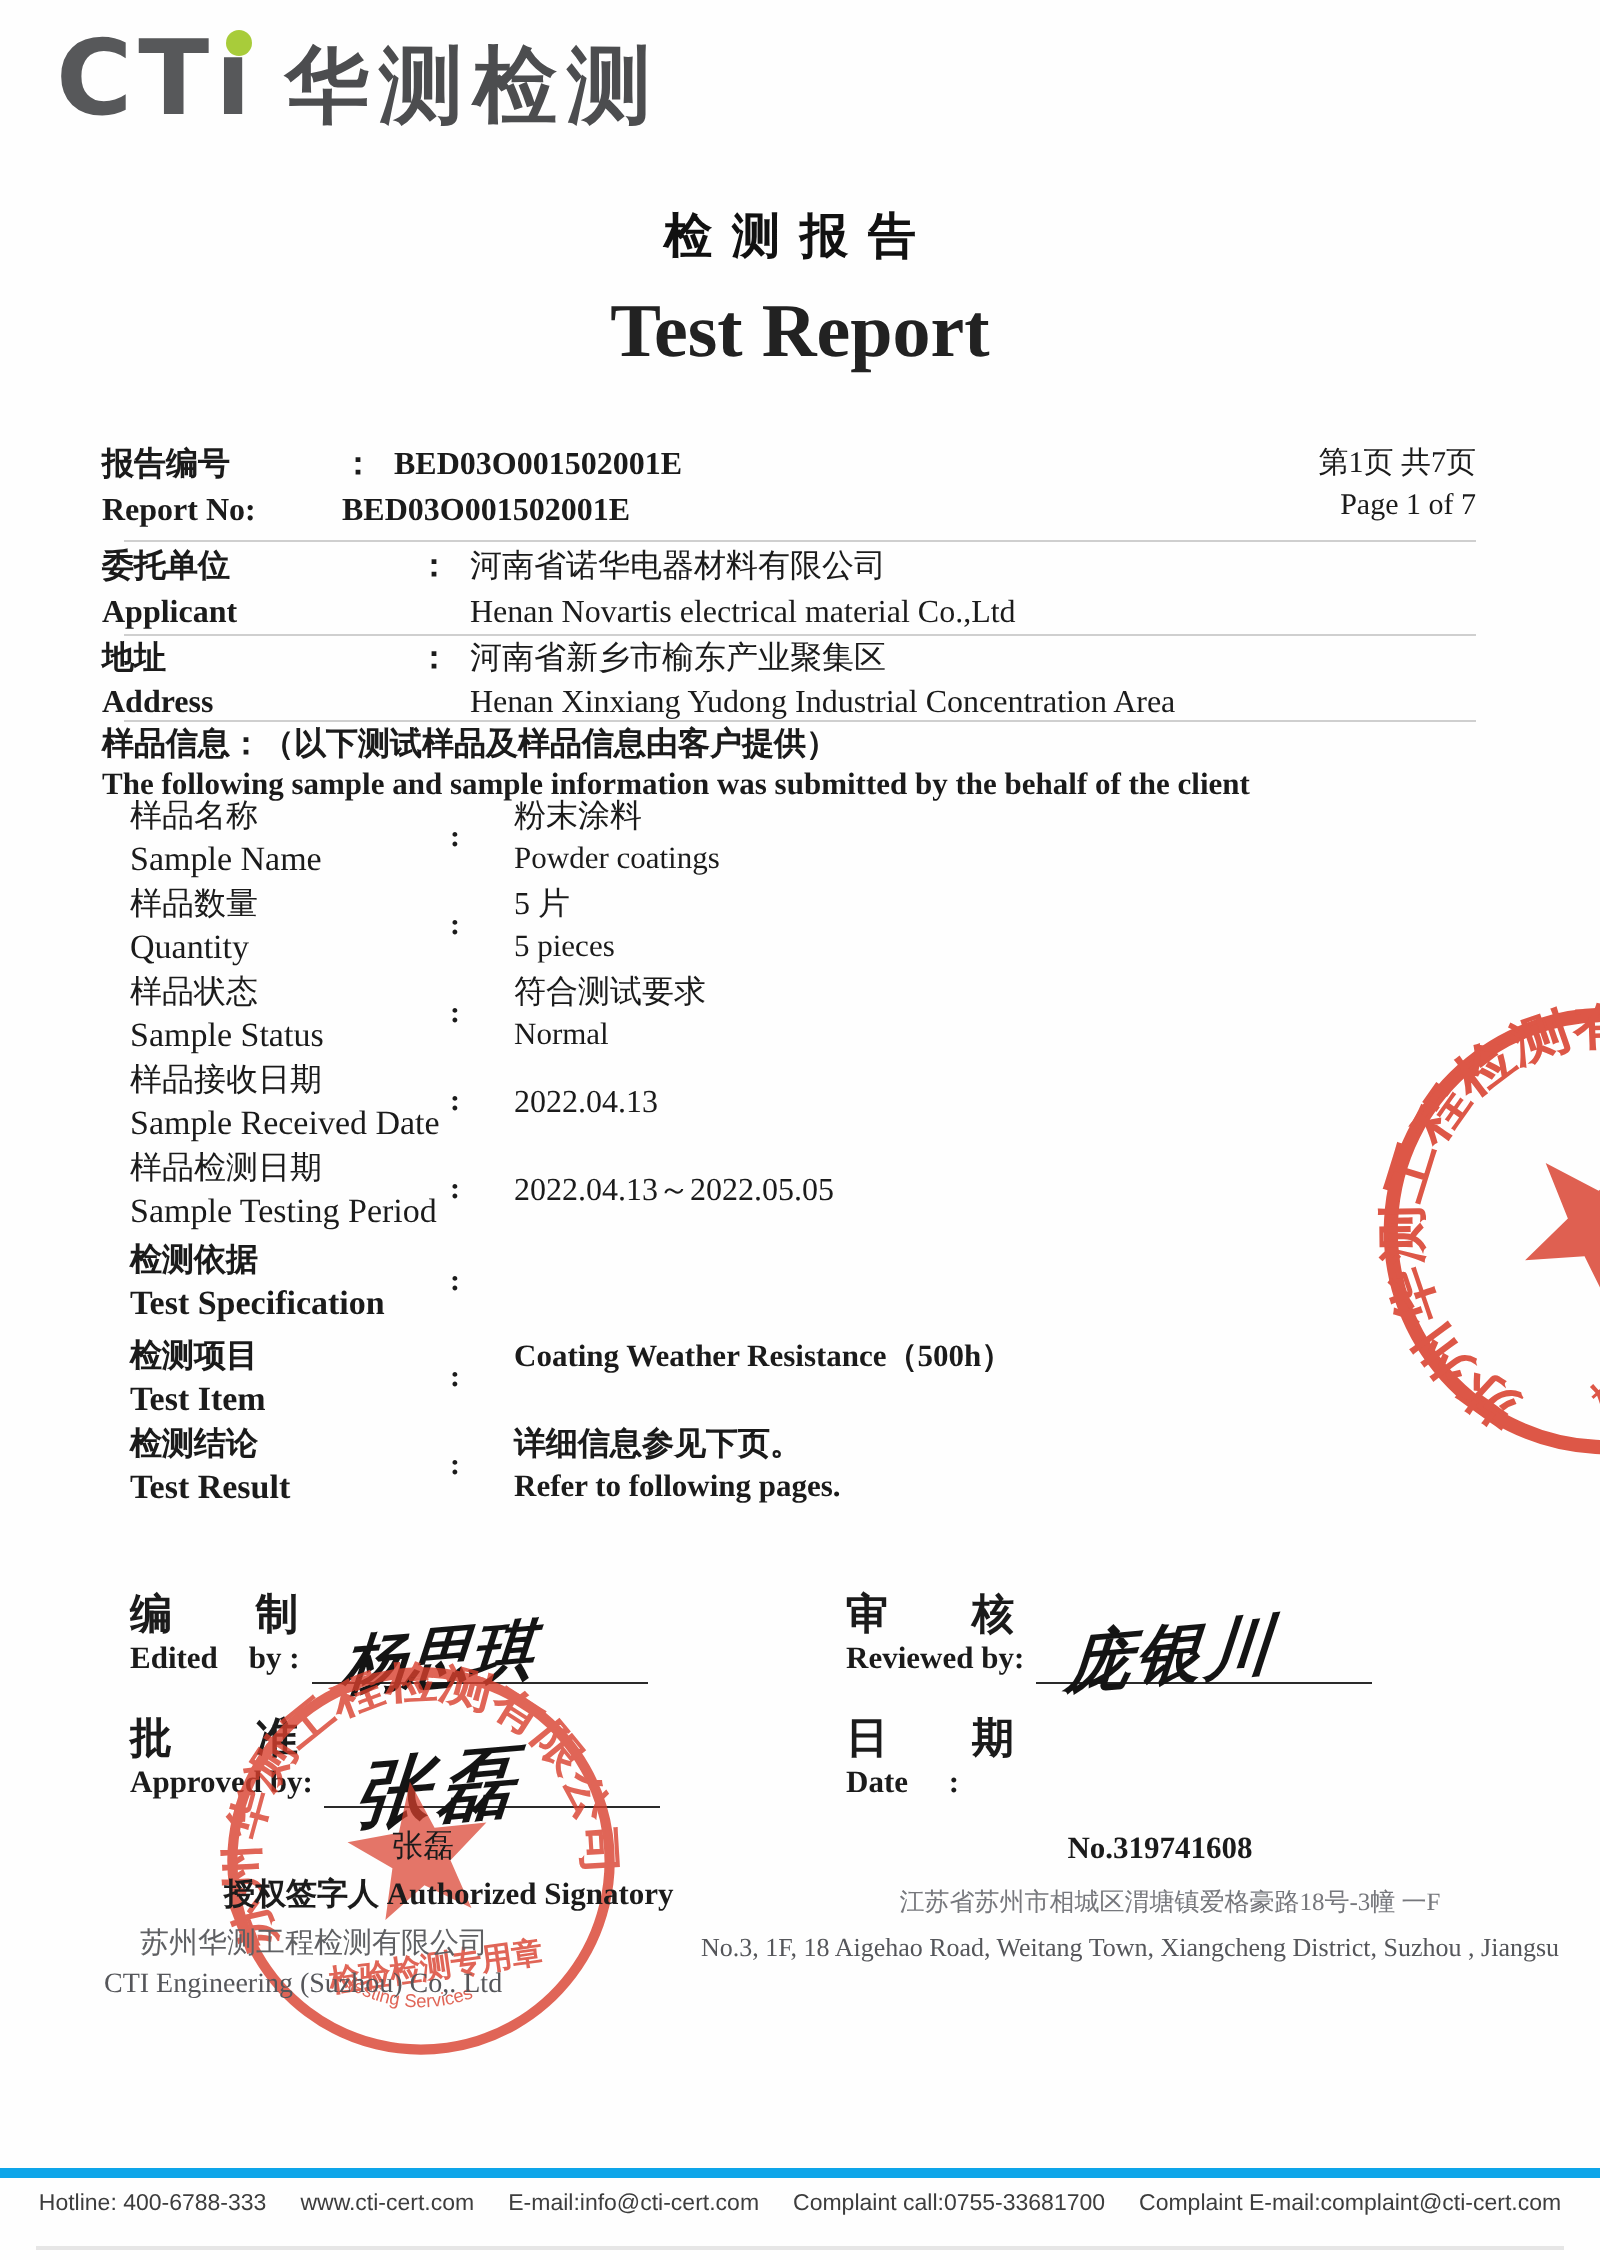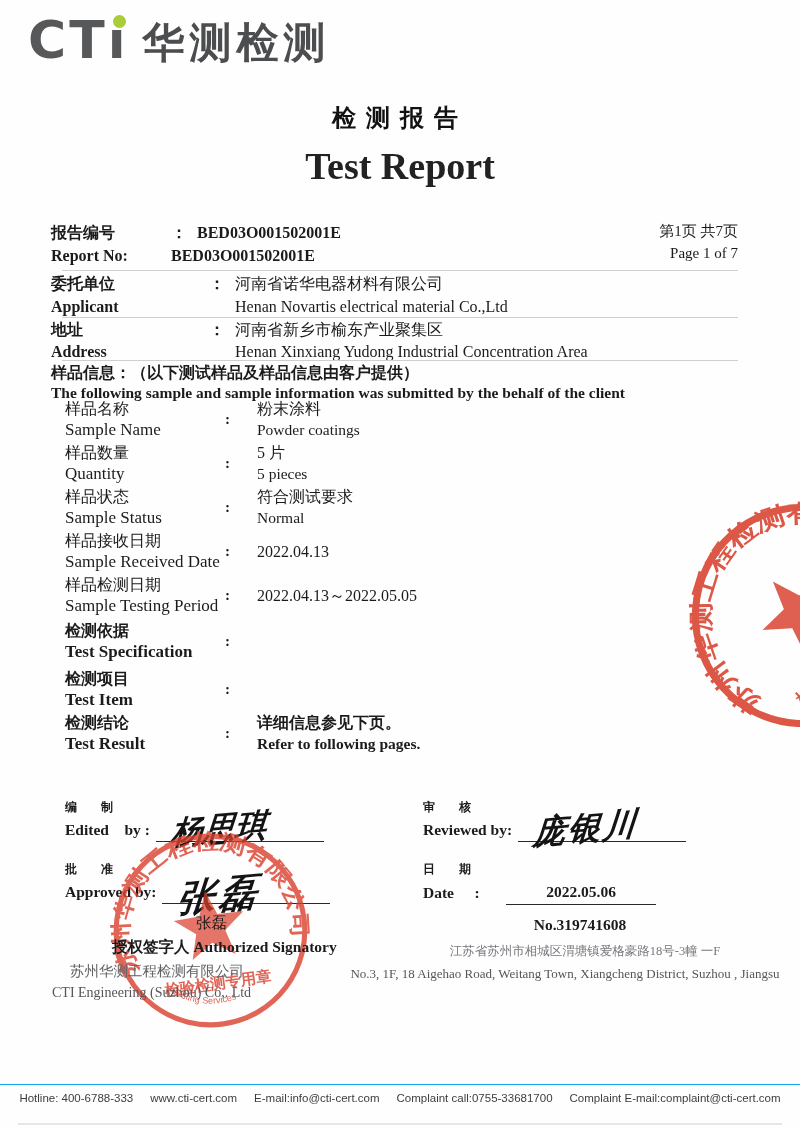--- a/index.html
+++ b/index.html
@@ -38,21 +38,21 @@
     font-weight:bold;font-size:15px;}
   .f-value{flex:1;font-size:16px;line-height:21px;}
   .f-value .en{font-size:15.5px;}
   .f-value.single{display:flex;align-items:center;}
   .field.boldrow .f-label,.field.boldrow .f-value{font-weight:bold;}
   .mb6{margin-bottom:6px;}
   
   .sigs{position:absolute;top:796px;left:65px;width:672px;display:flex;}
   .sig-col{width:340px;}
   .sig-col.right{width:300px;margin-left:18px;}
-  .sig-zh{font-size:12px;font-weight:bold;line-height:22px;}
+  .sig-zh{font-size:21px;font-weight:bold;line-height:22px;}
   .sig-en-row{font-size:15.5px;font-weight:bold;line-height:24px;display:flex;align-items:flex-end;margin-bottom:16px;}
   .sigline{display:inline-block;position:relative;width:168px;border-bottom:1.5px solid #2a2a2a;height:22px;margin-left:6px;}
   .handsig{position:absolute;left:14px;bottom:-4px;white-space:nowrap;
     font-style:italic;font-weight:bold;color:#141414;
     transform:rotate(-5deg) skewX(-10deg);transform-origin:left bottom;}
   .hs1{font-size:32px;}
   .hs2{font-size:33px;letter-spacing:2px;}
   .hs3{font-size:38px;letter-spacing:4px;bottom:-8px;}
   .dateline{display:inline-block;border-bottom:1.5px solid #2a2a2a;min-width:150px;text-align:center;
     font-weight:bold;margin-left:6px;}
@@ -66,21 +66,21 @@
   .auth-label{position:absolute;left:112px;top:937px;font-size:15.5px;font-weight:600;}
   .company-zh{position:absolute;left:70px;top:962px;font-size:14.5px;color:#5f6063;}
   .company-en{position:absolute;left:52px;top:985px;font-size:14px;color:#55565a;}
   .cert-no{position:absolute;left:470px;top:916px;width:220px;text-align:center;
     font-size:15.5px;font-weight:bold;}
   .site-zh{position:absolute;left:430px;top:943px;width:310px;text-align:center;
     font-size:12.5px;color:#76777c;}
   .site-en{position:absolute;left:340px;top:966px;width:450px;text-align:center;
     font-size:13px;color:#55565a;}
   
-  .footer{position:absolute;top:1084px;left:0;width:100%;border-top:1px solid #0ea5e9;}
+  .footer{position:absolute;top:1084px;left:0;width:100%;border-top:5px solid #0ea5e9;}
   .footer-row{display:flex;justify-content:center;gap:17px;padding-top:7px;
     font-family:"Liberation Sans","DejaVu Sans",sans-serif;font-size:11.5px;color:#3d3d3d;
     white-space:nowrap;}
   .smudge{position:absolute;bottom:5px;left:18px;right:18px;height:2px;background:#dcdcdc;opacity:.7;}
 </style>
 </head>
 <body>
 
 <div class="page">
 
@@ -185,20 +185,21 @@
       <div class="f-colon">:</div>
     </div>
 
     <div class="field boldrow">
       <div class="f-label">
           <div>检测项目</div>
           <div class="en">Test Item</div>
         </div>
       <div class="f-colon">:</div>
       <div class="f-value">
+          <div class="en">Coating Weather Resistance（500h）</div>
         </div>
     </div>
 
     <div class="field boldrow">
       <div class="f-label">
           <div>检测结论</div>
           <div class="en">Test Result</div>
         </div>
       <div class="f-colon">:</div>
       <div class="f-value">
@@ -230,21 +231,20 @@
       <div class="sig-en-row">
         <span>Reviewed by:</span>
         <span class="sigline">
             <i class="handsig hs2">庞银川</i>
           </span>
       </div>
       <div class="sig-zh">日　　期</div>
       <div class="sig-en-row">
         <span>Date</span>
         <span style="width:46px;text-align:center">:</span>
-        <span class="dateline">2022.05.06</span>
       </div>
     </div>
   </div>
 
   <svg class="stamp-main" viewBox="0 0 200 200">
     <circle cx="100" cy="100" r="92" fill="none" stroke="#d9402e" stroke-width="5"></circle>
     <polygon points="100,61 108.8,84.9 134.2,85.9 114.3,101.6 121.2,126.1 100,112 78.8,126.1 85.7,101.6 65.8,85.9 91.2,84.9" fill="#d9402e" opacity="0.9"></polygon>
     <defs>
         <path id="arcTop1" d="M 28 135 A 80 80 0 1 1 172 135" fill="none"></path>
           <path id="arcBot1" d="M 42 142 A 72 72 0 0 0 158 142" fill="none"></path>

